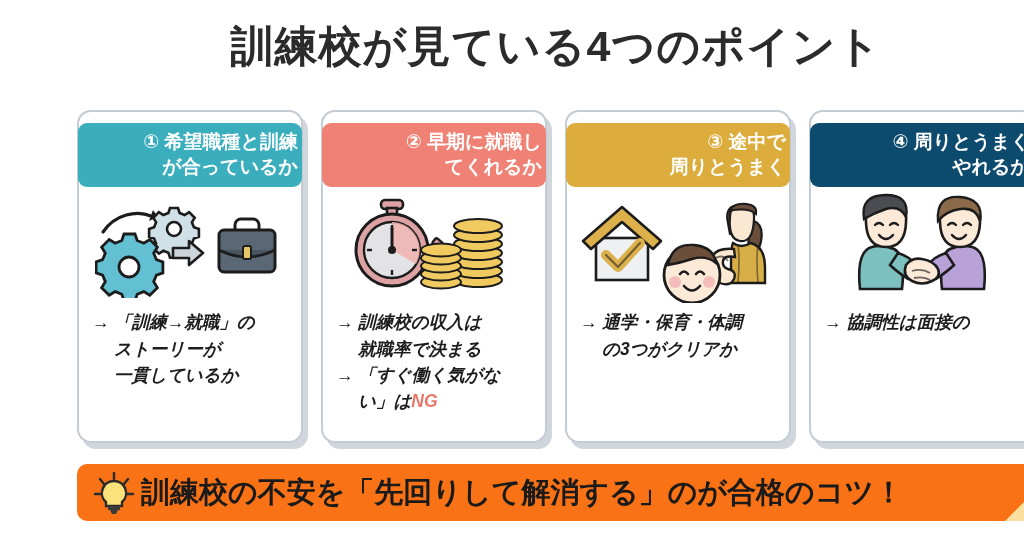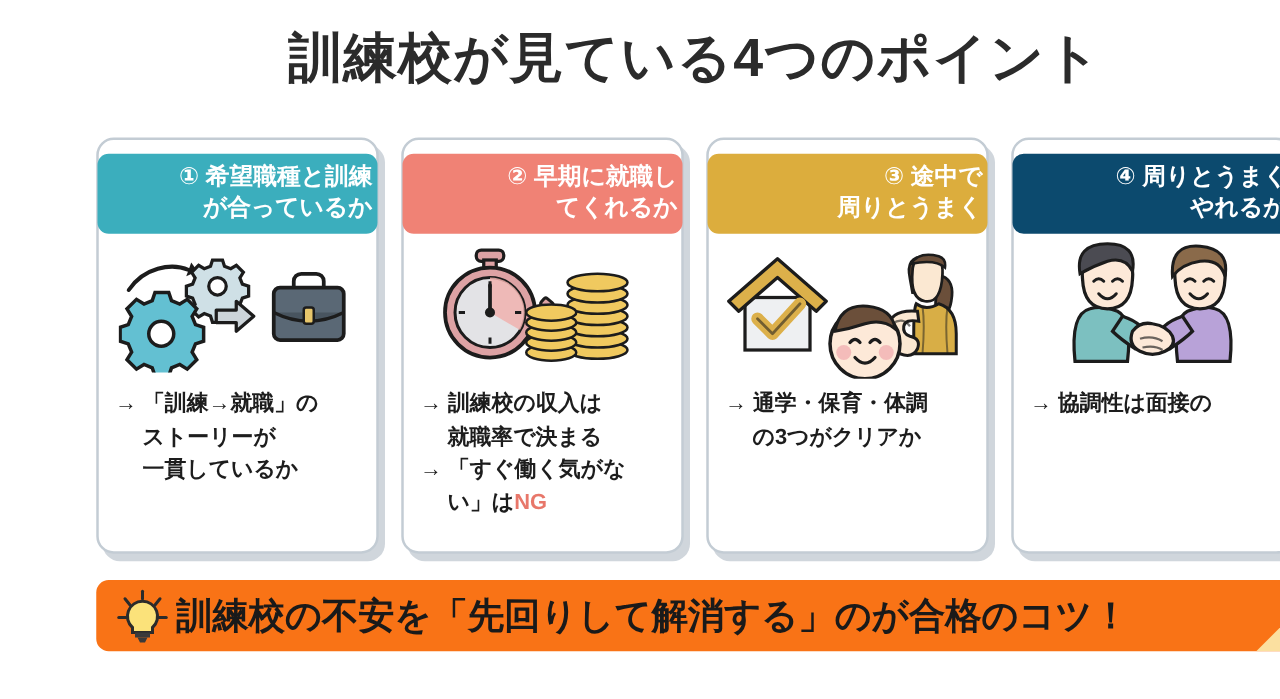--- a/index.html
+++ b/index.html
@@ -61,20 +61,21 @@
     margin-top: 2px;
   }
   .card-body {
     width: 204px;
     font-size: 17.5px;
     font-weight: bold;
     line-height: 1.50;
     color: #1d1d1d;
     margin-top: 2px;
     padding-left: 4px;
+    font-style: italic;
   }
   .bline { display: block; white-space: nowrap; }
   .indent { padding-left: 22px; }
   .ng { color: #e8776a; }
 
   
   #banner {
     position: absolute; left: 33px; top: 464px;
     width: 958px; height: 57px;
     background: #f97316;

